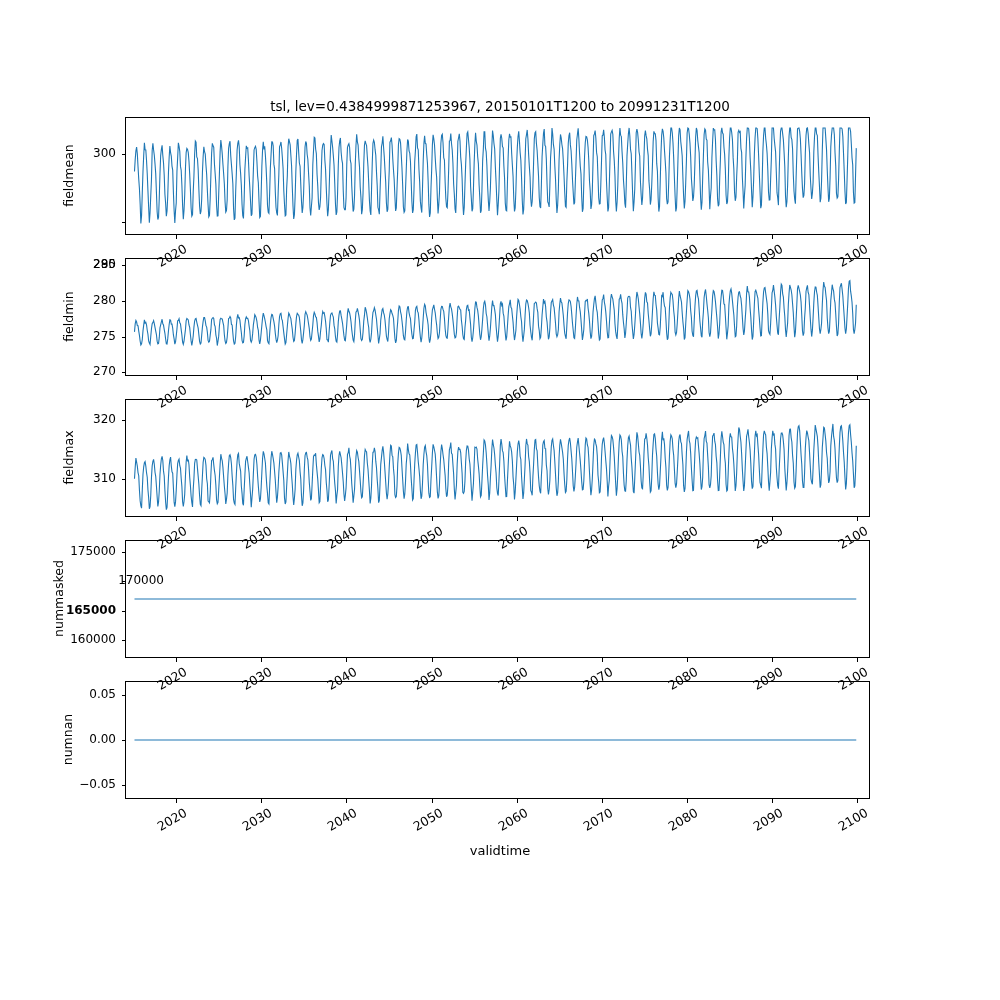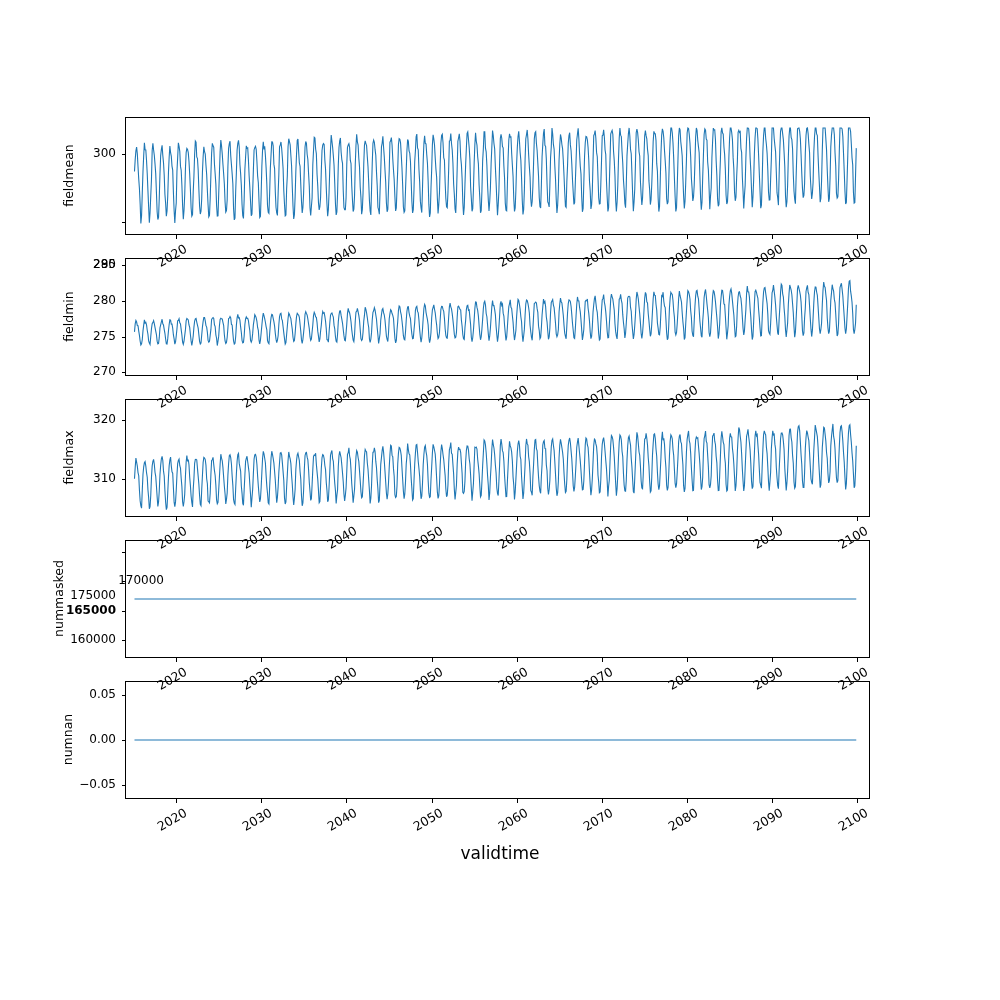--- a/index.html
+++ b/index.html
@@ -78,29 +78,30 @@
     text-align: center;
     font-size: 13.5px;
     color: #000000;
   }
   #xaxis-label {
     position: absolute;
     left: 0;
     top: 843px;
     width: 1000px;
     text-align: center;
-    font-size: 17px;
+    font-size: 13px;
     color: #000000;
   }
 </style>
 </head>
 <body>
 
 <div id="figure">
 
+  <div id="chart-title">tsl, lev=0.4384999871253967, 20150101T1200 to 20991231T1200</div>
 
   <div class="panel" style="left:125px; top:117px; width:745px; height:118px;">
     <svg viewBox="0 0 745 118" preserveAspectRatio="none">
       <polyline id="line0" fill="none" stroke="#1f77b4" stroke-width="1.1" points="8.51,54.40 9.22,42.36 9.93,33.43 10.64,29.48 11.35,36.36 12.06,49.59 12.77,62.00 13.48,72.00 14.19,87.54 14.90,107.28 15.61,99.52 16.32,76.60 17.03,54.55 17.74,38.54 18.45,25.20 19.16,32.31 19.87,32.44 20.58,43.29 21.29,56.64 22.00,74.11 22.70,90.57 23.41,106.42 24.12,96.15 24.83,78.99 25.54,62.63 26.25,33.04 26.96,25.77 27.67,32.46 28.38,37.87 29.09,46.70 29.80,56.60 30.51,75.66 31.22,95.40 31.93,103.31 32.64,100.81 33.35,81.65 34.06,57.01 34.77,38.24 35.48,31.93 36.19,27.73 36.90,37.99 37.60,45.36 38.31,58.00 39.02,77.50 39.73,86.67 40.44,99.96 41.15,94.62 41.86,79.35 42.57,55.67 43.28,39.86 43.99,28.60 44.70,35.18 45.41,38.72 46.12,48.92 46.83,53.06 47.54,75.68 48.25,94.08 48.96,106.74 49.67,94.34 50.38,86.31 51.09,54.44 51.80,40.44 52.50,25.26 53.21,28.90 53.92,33.91 54.63,49.21 55.34,53.09 56.05,68.73 56.76,89.03 57.47,103.07 58.18,93.86 58.89,77.79 59.60,51.52 60.31,35.15 61.02,30.94 61.73,32.05 62.44,35.22 63.15,44.04 63.86,56.82 64.57,72.82 65.28,91.32 65.99,99.85 66.70,98.35 67.40,75.37 68.11,59.16 68.82,36.94 69.53,23.42 70.24,24.51 70.95,39.63 71.66,41.24 72.37,52.87 73.08,73.02 73.79,89.83 74.50,97.71 75.21,94.87 75.92,82.06 76.63,55.30 77.34,39.45 78.05,29.26 78.76,34.29 79.47,36.80 80.18,48.11 80.89,57.56 81.60,73.99 82.30,88.59 83.01,100.58 83.72,99.14 84.43,81.53 85.14,57.57 85.85,35.99 86.56,25.79 87.27,28.28 87.98,29.75 88.69,46.76 89.40,56.66 90.11,67.52 90.82,88.73 91.53,99.79 92.24,99.55 92.95,77.60 93.66,56.77 94.37,34.58 95.08,22.47 95.79,28.33 96.50,36.54 97.20,46.96 97.91,56.77 98.62,67.18 99.33,85.19 100.04,95.76 100.75,94.33 101.46,83.10 102.17,49.87 102.88,30.93 103.59,26.17 104.30,23.56 105.01,38.27 105.72,47.46 106.43,56.60 107.14,66.93 107.85,92.09 108.56,103.60 109.27,101.97 109.98,74.67 110.69,55.09 111.40,32.68 112.10,25.80 112.81,22.73 113.52,29.28 114.23,47.22 114.94,56.61 115.65,68.69 116.36,88.09 117.07,99.47 117.78,102.19 118.49,82.40 119.20,52.47 119.91,39.88 120.62,28.27 121.33,30.64 122.04,30.27 122.75,42.74 123.46,58.69 124.17,70.81 124.88,84.95 125.59,99.49 126.30,97.88 127.00,75.37 127.71,53.27 128.42,32.52 129.13,30.15 129.84,28.84 130.55,31.98 131.26,44.03 131.97,58.87 132.68,65.89 133.39,85.08 134.10,101.19 134.81,100.08 135.52,77.35 136.23,49.15 136.94,32.40 137.65,24.27 138.36,31.90 139.07,28.73 139.78,38.08 140.49,50.75 141.20,67.18 141.90,88.96 142.61,95.90 143.32,97.01 144.03,76.62 144.74,50.79 145.45,37.42 146.16,24.23 146.87,24.35 147.58,28.40 148.29,46.93 149.00,51.42 149.71,75.23 150.42,91.10 151.13,96.53 151.84,99.05 152.55,76.60 153.26,57.30 153.97,29.38 154.68,27.40 155.39,24.38 156.10,30.97 156.80,40.52 157.51,51.30 158.22,74.10 158.93,87.67 159.64,99.56 160.35,98.77 161.06,72.35 161.77,58.56 162.48,29.36 163.19,21.09 163.90,24.05 164.61,27.36 165.32,38.14 166.03,48.84 166.74,70.41 167.45,89.50 168.16,102.61 168.87,98.31 169.58,79.99 170.29,54.69 171.00,36.63 171.70,22.89 172.41,21.40 173.12,34.44 173.83,45.79 174.54,49.26 175.25,67.50 175.96,84.62 176.67,96.61 177.38,91.09 178.09,76.46 178.80,51.36 179.51,29.61 180.22,23.87 180.93,25.76 181.64,36.90 182.35,42.14 183.06,56.47 183.77,69.29 184.48,91.34 185.19,99.15 185.90,90.04 186.60,81.19 187.31,47.55 188.02,33.32 188.73,19.62 189.44,20.43 190.15,31.51 190.86,36.24 191.57,57.27 192.28,69.25 192.99,86.06 193.70,93.58 194.41,90.09 195.12,80.60 195.83,53.83 196.54,33.02 197.25,27.64 197.96,25.93 198.67,26.93 199.38,42.77 200.09,52.09 200.80,71.09 201.50,87.38 202.21,99.93 202.92,93.14 203.63,75.05 204.34,50.76 205.05,32.10 205.76,17.41 206.47,23.47 207.18,29.78 207.89,38.28 208.60,48.08 209.31,66.31 210.02,87.30 210.73,98.63 211.44,95.52 212.15,76.44 212.86,48.20 213.57,29.95 214.28,23.31 214.99,20.28 215.70,34.66 216.40,42.32 217.11,46.20 217.82,73.44 218.53,90.99 219.24,93.33 219.95,93.37 220.66,81.48 221.37,47.39 222.08,29.80 222.79,27.44 223.50,26.04 224.21,30.02 224.92,43.18 225.63,46.40 226.34,68.78 227.05,82.98 227.76,95.13 228.47,92.72 229.18,78.49 229.89,47.38 230.60,27.96 231.30,16.56 232.01,24.25 232.72,27.62 233.43,40.96 234.14,49.69 234.85,70.28 235.56,80.76 236.27,97.82 236.98,93.26 237.69,76.18 238.40,46.78 239.11,27.42 239.82,23.15 240.53,26.04 241.24,28.11 241.95,39.33 242.66,49.58 243.37,65.82 244.08,83.95 244.79,94.42 245.50,98.63 246.20,73.01 246.91,46.15 247.62,25.81 248.33,22.53 249.04,24.67 249.75,31.97 250.46,37.89 251.17,55.08 251.88,68.79 252.59,90.82 253.30,93.54 254.01,97.84 254.72,74.78 255.43,54.56 256.14,29.28 256.85,25.51 257.56,18.58 258.27,29.76 258.98,39.54 259.69,52.89 260.40,65.26 261.10,86.21 261.81,95.39 262.52,93.05 263.23,71.45 263.94,53.42 264.65,24.61 265.36,23.16 266.07,19.84 266.78,27.41 267.49,41.36 268.20,52.99 268.91,62.81 269.62,80.07 270.33,94.52 271.04,91.49 271.75,71.16 272.46,52.51 273.17,27.36 273.88,21.00 274.59,21.58 275.30,25.29 276.00,37.54 276.71,50.84 277.42,68.45 278.13,90.35 278.84,95.92 279.55,94.46 280.26,73.43 280.97,53.61 281.68,33.24 282.39,21.78 283.10,23.47 283.81,33.49 284.52,35.80 285.23,44.17 285.94,64.30 286.65,84.88 287.36,96.57 288.07,93.23 288.78,72.62 289.49,44.44 290.20,33.32 290.90,19.15 291.61,16.39 292.32,30.51 293.03,32.33 293.74,52.04 294.45,64.96 295.16,84.56 295.87,91.59 296.58,96.21 297.29,72.08 298.00,43.73 298.71,25.62 299.42,18.20 300.13,26.03 300.84,26.30 301.55,37.24 302.26,45.99 302.97,64.56 303.68,88.40 304.39,100.55 305.10,96.64 305.80,71.69 306.51,52.48 307.22,27.31 307.93,17.04 308.64,21.27 309.35,27.41 310.06,40.54 310.77,52.04 311.48,60.30 312.19,81.27 312.90,97.14 313.61,88.09 314.32,76.13 315.03,47.63 315.74,25.61 316.45,17.77 317.16,16.52 317.87,25.15 318.58,40.39 319.29,42.75 320.00,65.31 320.70,81.84 321.41,90.34 322.12,91.27 322.83,75.24 323.54,52.50 324.25,23.52 324.96,22.96 325.67,15.72 326.38,25.91 327.09,32.39 327.80,45.82 328.51,66.80 329.22,77.91 329.93,92.62 330.64,96.62 331.35,78.53 332.06,51.84 332.77,23.83 333.48,20.11 334.19,16.08 334.90,23.53 335.60,39.77 336.31,47.44 337.02,61.78 337.73,86.05 338.44,98.75 339.15,90.78 339.86,67.93 340.57,47.18 341.28,30.86 341.99,15.72 342.70,14.13 343.41,21.93 344.12,30.16 344.83,42.20 345.54,69.68 346.25,81.96 346.96,94.91 347.67,92.26 348.38,72.46 349.09,46.05 349.80,27.08 350.50,15.03 351.21,23.44 351.92,27.63 352.63,39.44 353.34,46.64 354.05,68.13 354.76,81.02 355.47,96.41 356.18,94.31 356.89,74.28 357.60,43.84 358.31,31.42 359.02,14.04 359.73,14.07 360.44,30.67 361.15,34.51 361.86,48.05 362.57,68.80 363.28,83.42 363.99,94.59 364.70,84.99 365.40,71.02 366.11,46.21 366.82,29.58 367.53,12.67 368.24,17.87 368.95,25.93 369.66,31.37 370.37,49.97 371.08,65.36 371.79,83.18 372.50,98.85 373.21,88.11 373.92,73.80 374.63,45.39 375.34,20.58 376.05,16.61 376.76,20.57 377.47,29.08 378.18,30.37 378.89,48.77 379.60,61.49 380.30,86.58 381.01,93.81 381.72,94.45 382.43,67.25 383.14,40.89 383.85,22.21 384.56,16.16 385.27,19.47 385.98,19.27 386.69,35.70 387.40,47.72 388.11,59.59 388.82,82.00 389.53,94.99 390.24,91.56 390.95,73.56 391.66,47.19 392.37,29.88 393.08,18.78 393.79,13.62 394.50,23.52 395.20,35.07 395.91,43.04 396.62,60.71 397.33,83.97 398.04,98.15 398.75,93.07 399.46,73.11 400.17,41.97 400.88,21.11 401.59,16.84 402.30,12.16 403.01,21.67 403.72,37.25 404.43,49.36 405.14,60.09 405.85,81.84 406.56,90.29 407.27,84.82 407.98,69.39 408.69,45.54 409.40,21.25 410.10,14.94 410.81,13.91 411.52,25.80 412.23,33.01 412.94,46.07 413.65,59.15 414.36,80.81 415.07,90.19 415.78,91.64 416.49,68.16 417.20,39.41 417.91,26.83 418.62,15.54 419.33,11.21 420.04,27.81 420.75,28.83 421.46,41.96 422.17,66.83 422.88,85.28 423.59,87.00 424.30,90.44 425.00,68.98 425.71,40.49 426.42,29.47 427.13,10.17 427.84,16.44 428.55,26.89 429.26,31.60 429.97,48.75 430.68,62.37 431.39,82.96 432.10,96.52 432.81,88.83 433.52,72.37 434.23,42.88 434.94,27.12 435.65,16.71 436.36,20.27 437.07,26.95 437.78,31.46 438.49,43.55 439.20,58.76 439.90,75.63 440.61,89.91 441.32,90.94 442.03,64.80 442.74,48.44 443.45,25.72 444.16,17.95 444.87,14.91 445.58,27.36 446.29,33.35 447.00,46.70 447.71,62.98 448.42,75.75 449.13,87.84 449.84,86.30 450.55,65.14 451.26,44.27 451.97,22.38 452.68,16.25 453.39,10.43 454.10,21.41 454.80,36.30 455.51,49.07 456.22,56.88 456.93,80.27 457.64,95.43 458.35,91.99 459.06,65.60 459.77,39.60 460.48,25.46 461.19,18.75 461.90,19.24 462.61,22.22 463.32,29.99 464.03,43.05 464.74,64.03 465.45,73.97 466.16,92.45 466.87,88.41 467.58,74.03 468.29,44.05 469.00,18.01 469.70,16.15 470.41,12.83 471.12,20.54 471.83,34.98 472.54,39.38 473.25,60.36 473.96,81.06 474.67,87.36 475.38,87.09 476.09,67.58 476.80,43.81 477.51,18.09 478.22,17.44 478.93,11.97 479.64,19.27 480.35,32.41 481.06,37.12 481.77,64.12 482.48,80.46 483.19,95.02 483.90,91.13 484.60,67.88 485.31,42.35 486.02,16.45 486.73,14.19 487.44,12.52 488.15,16.69 488.86,33.85 489.57,43.35 490.28,58.71 490.99,83.69 491.70,95.09 492.41,85.71 493.12,68.44 493.83,41.75 494.54,20.70 495.25,10.11 495.96,17.47 496.67,18.93 497.38,34.19 498.09,45.79 498.80,63.03 499.50,73.13 500.21,87.04 500.92,91.22 501.63,67.63 502.34,38.51 503.05,26.45 503.76,15.89 504.47,10.11 505.18,18.38 505.89,31.89 506.60,36.31 507.31,56.62 508.02,77.82 508.73,94.94 509.44,85.07 510.15,72.02 510.86,45.73 511.57,15.12 512.28,11.24 512.99,14.58 513.70,22.39 514.40,34.20 515.11,38.66 515.82,64.64 516.53,78.17 517.24,88.50 517.95,81.44 518.66,62.35 519.37,39.60 520.08,18.00 520.79,12.78 521.50,17.95 522.21,21.12 522.92,31.91 523.63,38.22 524.34,63.99 525.05,72.96 525.76,88.08 526.47,83.00 527.18,67.43 527.89,46.77 528.60,23.97 529.30,13.63 530.01,15.80 530.72,16.03 531.43,22.93 532.14,46.18 532.85,54.27 533.56,81.13 534.27,95.19 534.98,89.95 535.69,63.70 536.40,36.08 537.11,17.70 537.82,11.07 538.53,13.48 539.24,20.24 539.95,33.12 540.66,43.69 541.37,55.87 542.08,81.94 542.79,87.55 543.50,85.35 544.20,65.01 544.91,39.47 545.62,22.76 546.33,10.11 547.04,10.11 547.75,15.11 548.46,25.17 549.17,40.84 549.88,61.06 550.59,79.86 551.30,95.08 552.01,91.20 552.72,69.23 553.43,43.24 554.14,18.16 554.85,10.11 555.56,11.97 556.27,24.11 556.98,30.67 557.69,38.58 558.40,60.56 559.10,78.98 559.81,92.10 560.52,84.61 561.23,65.84 561.94,43.11 562.65,15.18 563.36,10.11 564.07,10.70 564.78,16.77 565.49,25.72 566.20,39.59 566.91,61.35 567.62,71.58 568.33,84.41 569.04,80.53 569.75,68.15 570.46,45.43 571.17,19.50 571.88,10.11 572.59,12.49 573.30,22.57 574.00,29.09 574.71,35.37 575.42,58.40 576.13,80.66 576.84,93.28 577.55,85.57 578.26,60.34 578.97,38.13 579.68,16.78 580.39,11.14 581.10,12.31 581.81,21.46 582.52,22.48 583.23,44.83 583.94,52.78 584.65,71.36 585.36,92.91 586.07,79.89 586.78,70.95 587.49,40.54 588.20,23.67 588.90,10.28 589.61,12.14 590.32,12.02 591.03,22.21 591.74,43.46 592.45,58.40 593.16,82.05 593.87,89.73 594.58,87.94 595.29,61.81 596.00,42.39 596.71,14.21 597.42,10.11 598.13,14.99 598.84,16.48 599.55,29.52 600.26,37.27 600.97,52.61 601.68,78.34 602.39,87.54 603.10,85.25 603.80,70.23 604.51,39.59 605.22,20.46 605.93,10.11 606.64,10.11 607.35,14.85 608.06,21.73 608.77,40.31 609.48,51.83 610.19,75.38 610.90,84.20 611.61,80.53 612.32,59.49 613.03,43.84 613.74,14.67 614.45,12.59 615.16,14.70 615.87,13.85 616.58,30.88 617.29,34.97 618.00,59.91 618.70,74.17 619.41,91.95 620.12,78.72 620.83,68.27 621.54,41.31 622.25,20.97 622.96,10.11 623.67,10.11 624.38,11.18 625.09,20.89 625.80,40.50 626.51,53.94 627.22,73.56 627.93,90.68 628.64,80.27 629.35,62.95 630.06,36.67 630.77,19.96 631.48,10.11 632.19,10.11 632.90,10.94 633.60,21.68 634.31,38.05 635.02,56.78 635.73,74.38 636.44,91.79 637.15,88.62 637.86,65.27 638.57,34.22 639.28,18.14 639.99,10.11 640.70,10.11 641.41,20.54 642.12,27.01 642.83,35.96 643.54,52.98 644.25,75.12 644.96,83.55 645.67,83.31 646.38,62.00 647.09,41.81 647.80,10.11 648.50,10.11 649.21,10.11 649.92,20.62 650.63,28.04 651.34,34.47 652.05,55.01 652.76,75.96 653.47,80.97 654.18,88.67 654.89,58.81 655.60,31.97 656.31,13.54 657.02,10.11 657.73,10.11 658.44,16.12 659.15,22.24 659.86,34.99 660.57,49.57 661.28,78.99 661.99,90.65 662.70,85.25 663.40,68.46 664.11,40.80 664.82,18.57 665.53,10.11 666.24,10.11 666.95,19.62 667.66,22.04 668.37,31.50 669.08,57.12 669.79,74.31 670.50,82.54 671.21,87.24 671.92,60.63 672.63,35.83 673.34,11.01 674.05,10.30 674.76,10.11 675.47,13.35 676.18,21.14 676.89,37.48 677.60,56.59 678.30,71.57 679.01,81.01 679.72,78.66 680.43,66.42 681.14,35.77 681.85,17.73 682.56,10.52 683.27,10.11 683.98,15.89 684.69,26.41 685.40,35.06 686.11,58.70 686.82,71.76 687.53,82.34 688.24,76.54 688.95,65.21 689.66,34.90 690.37,19.03 691.08,10.11 691.79,10.11 692.50,16.16 693.20,17.85 693.91,37.77 694.62,54.96 695.33,69.52 696.04,85.62 696.75,81.46 697.46,63.62 698.17,32.92 698.88,10.11 699.59,10.11 700.30,10.11 701.01,10.11 701.72,21.00 702.43,32.41 703.14,53.06 703.85,70.34 704.56,85.23 705.27,81.74 705.98,60.60 706.69,29.58 707.40,17.37 708.10,10.11 708.81,10.11 709.52,10.11 710.23,16.73 710.94,35.30 711.65,48.93 712.36,76.40 713.07,81.53 713.78,80.32 714.49,62.83 715.20,34.88 715.91,10.11 716.62,10.11 717.33,10.11 718.04,11.04 718.75,18.96 719.46,36.09 720.17,54.45 720.88,74.18 721.59,87.40 722.30,85.80 723.00,63.24 723.71,38.76 724.42,10.11 725.13,10.11 725.84,10.11 726.55,13.92 727.26,26.15 727.97,40.29 728.68,47.69 729.39,75.24 730.10,86.64 730.81,86.06 731.52,58.01 732.23,30.64"></polyline>
     </svg>
   </div>
   <div class="ylabel" style="left:18px; top:168px; width:100px;">
     <span>fieldmean</span>
   </div>
 
@@ -213,21 +214,21 @@
       <div class="xtick" style="left: 678.086px; width: 100px; top: 523px;">2090</div>
       <div class="xtickmark" style="left: 857.229px; top: 517px;"></div>
       <div class="xtick" style="left: 763.229px; width: 100px; top: 523px;">2100</div>
       <div class="ytickmark" style="left: 121.5px; top: 640.3px;"></div>
       <div class="ytick" style="left: 0px; width: 116px; top: 632.3px;">160000</div>
       <div class="ytickmark" style="left: 121.5px; top: 610.8px;"></div>
       <div class="ytick" style="left: 0px; width: 116px; top: 602.8px; font-weight: bold;">165000</div>
       <div class="ytickmark" style="left: 121.5px; top: 581.3px;"></div>
       <div class="ytick" style="left: 0px; width: 116px; top: 573.3px; padding-left: 48px;">170000</div>
       <div class="ytickmark" style="left: 121.5px; top: 551.8px;"></div>
-      <div class="ytick" style="left: 0px; width: 116px; top: 543.8px; margin-top: 44px;">175000</div>
+      <div class="ytick" style="left: 0px; width: 116px; top: 543.8px;">175000</div>
       <div class="xtickmark" style="left: 176.086px; top: 658px;"></div>
       <div class="xtick" style="left: 82.0857px; width: 100px; top: 664px;">2020</div>
       <div class="xtickmark" style="left: 261.229px; top: 658px;"></div>
       <div class="xtick" style="left: 167.229px; width: 100px; top: 664px;">2030</div>
       <div class="xtickmark" style="left: 346.371px; top: 658px;"></div>
       <div class="xtick" style="left: 252.371px; width: 100px; top: 664px;">2040</div>
       <div class="xtickmark" style="left: 431.514px; top: 658px;"></div>
       <div class="xtick" style="left: 337.514px; width: 100px; top: 664px;">2050</div>
       <div class="xtickmark" style="left: 516.657px; top: 658px;"></div>
       <div class="xtick" style="left: 422.657px; width: 100px; top: 664px;">2060</div>

